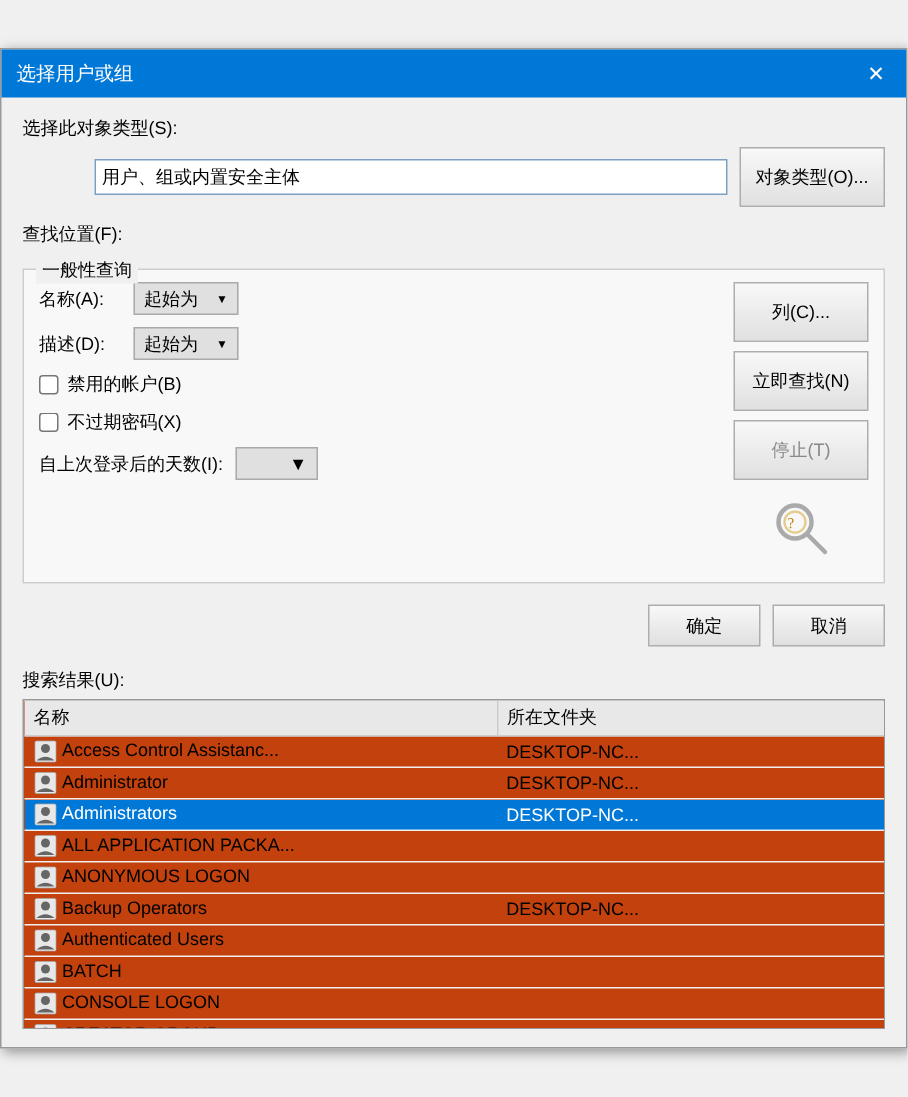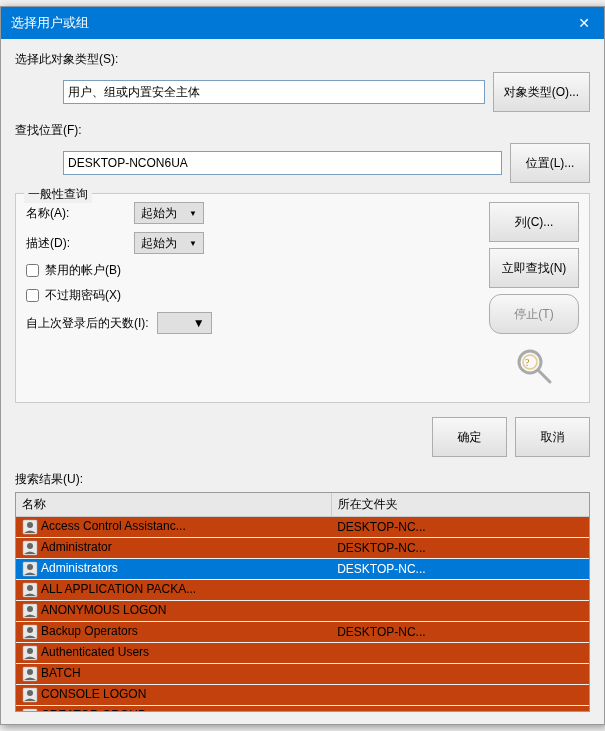--- a/index.html
+++ b/index.html
@@ -122,21 +122,20 @@
       align-items: center;
       background: #e0e0e0;
       border: 1px solid #aaa;
       height: 22px;
       padding: 0 6px;
       cursor: pointer;
       font-size: 12px;
       min-width: 70px;
       justify-content: space-between;
       gap: 4px;
-      margin-left: 45px;
     }
     .dropdown-btn .arrow { font-size: 8px; }
     .check-row {
       display: flex;
       align-items: center;
       gap: 6px;
       font-size: 12px;
     }
     .check-row input[type="checkbox"] { width: 13px; height: 13px; }
     .days-row {
@@ -164,21 +163,21 @@
       justify-content: center;
       padding: 4px;
     }
     .confirm-row {
       display: flex;
       justify-content: flex-end;
       gap: 8px;
       padding: 4px 0;
     }
     .confirm-btn {
-      height: 40px;
+      height: 28px;
       min-width: 75px;
       padding: 0 14px;
       border: 1px solid #adadad;
       background: linear-gradient(to bottom, #f8f8f8, #e0e0e0);
       cursor: pointer;
       font-size: 12px;
     }
     .results-label {
       font-size: 12px;
       margin-bottom: 4px;
@@ -236,24 +235,20 @@
     <div>
       <div class="section-label">选择此对象类型(S):</div>
       <div class="input-row">
         <input type="text" readonly="" style="cursor: default;" value="用户、组或内置安全主体">
         <button class="btn">对象类型(O)...</button>
       </div>
     </div>
 
     <div>
       <div class="section-label">查找位置(F):</div>
-      <div class="input-row">
-        <input type="text" readonly="" style="cursor: default;" value="DESKTOP-NCON6UA">
-        <button class="btn">位置(L)...</button>
-      </div>
     </div>
 
     <div class="group-box">
       <span class="group-box-title">一般性查询</span>
       <div class="general-form">
         <div class="general-left">
 
           <div class="form-row">
             <span class="form-label">名称(A):</span>
             <div class="dropdown-btn">
@@ -283,21 +278,21 @@
             <span class="days-label">自上次登录后的天数(I):</span>
             <div class="days-dropdown">
               <span>&nbsp;</span>
               <span class="arrow">▼</span>
             </div>
           </div>
         </div>
         <div class="general-right">
           <button class="btn">列(C)...</button>
           <button class="btn">立即查找(N)</button>
-          <button class="btn" style="color:#888;border-radius:12px;">停止(T)</button>
+          <button class="btn" style="color:#888;">停止(T)</button>
           <div class="big-search-icon">
 
             <svg width="44" height="44" viewBox="0 0 44 44">
               <circle cx="18" cy="18" r="11" fill="none" stroke="#aaa" stroke-width="3"></circle>
               <line x1="26" y1="26" x2="38" y2="38" stroke="#aaa" stroke-width="3" stroke-linecap="round"></line>
               <circle cx="18" cy="18" r="7" fill="none" stroke="#d4a020" stroke-width="1.5" opacity="0.5"></circle>
               <text x="13" y="22" font-size="10" fill="#c08000" font-family="serif">?</text>
             </svg>
           </div>
         </div>

